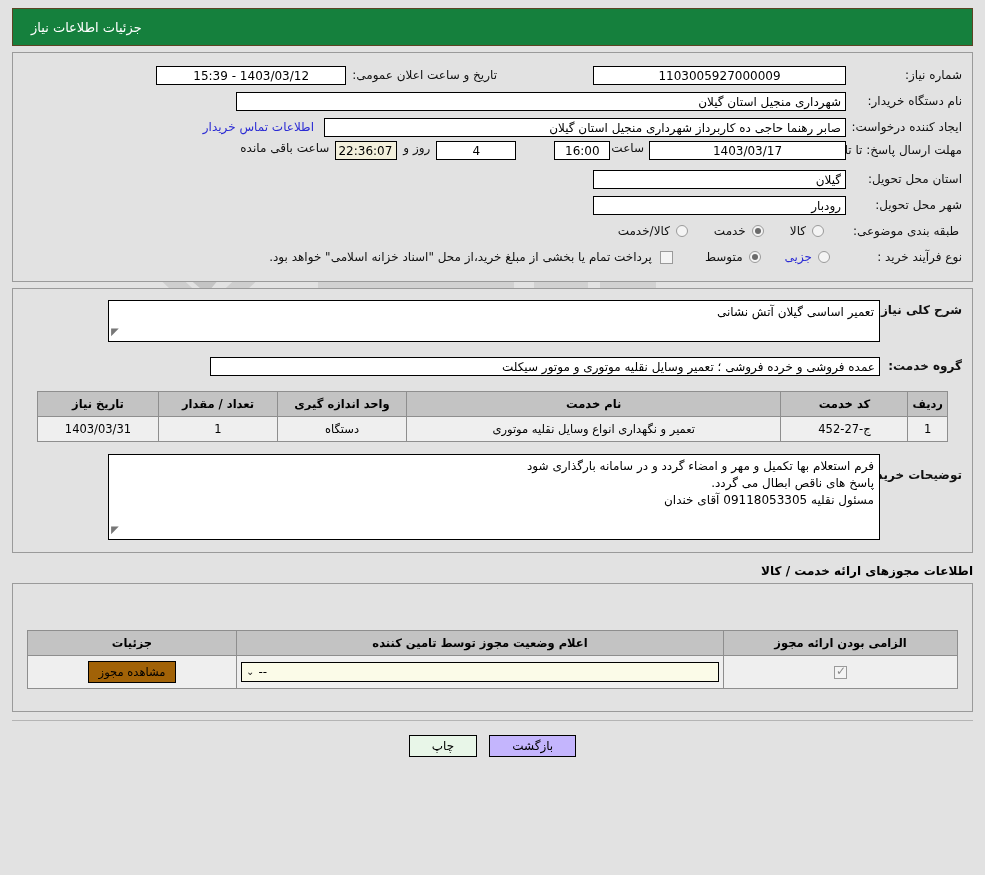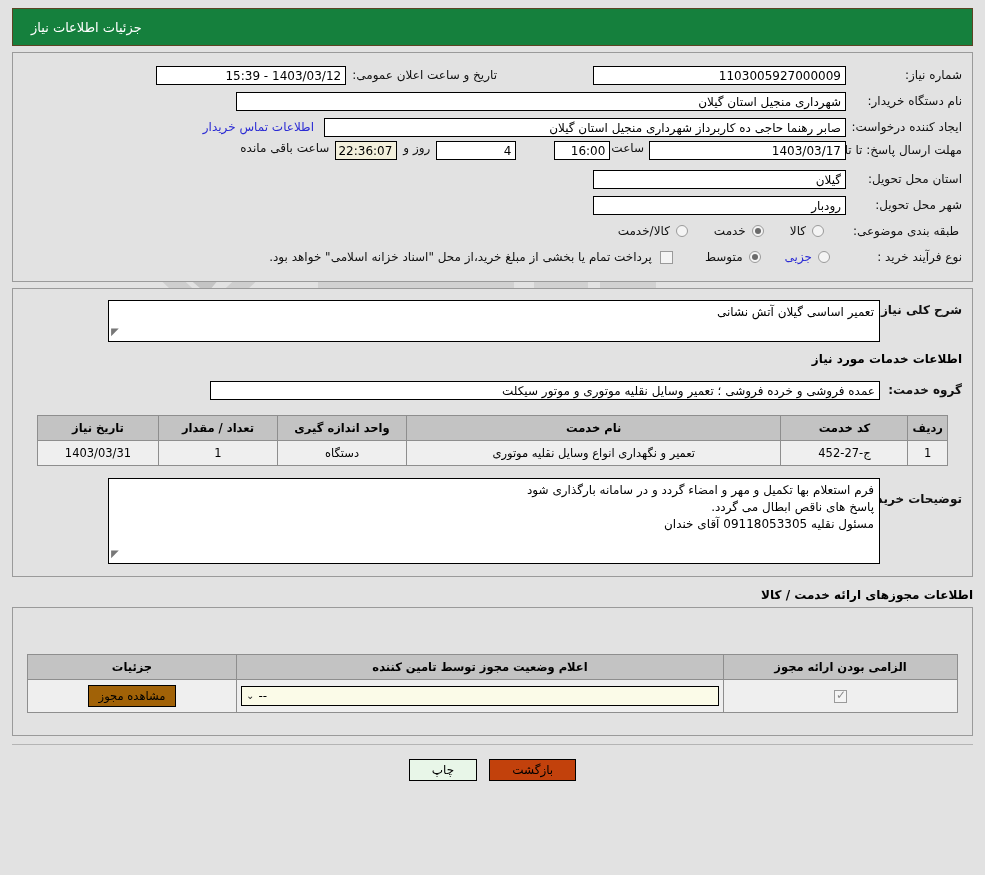--- a/index.html
+++ b/index.html
@@ -87,21 +87,21 @@
   }
 
   .row{display:flex;align-items:center;min-height:24px;margin:2px 0;}
   .lbl{font-size:12px;color:#111;white-space:nowrap;}
   .lbl.b{font-weight:bold;}
 
   .fld{
     border:1px solid #000;background:#fff;
     height:19px;line-height:19px;
     font-size:12px;padding:0 4px;box-sizing:border-box;
-    overflow:hidden;white-space:nowrap;
+    text-align:center;overflow:hidden;white-space:nowrap;
   }
   .fld.r{text-align:right;}
   .fld.yel{background:#f3f0dc;}
 
   .link{color:#2b2bd4;font-size:12px;cursor:pointer;}
 
   
   .radio{
     width:12px;height:12px;border-radius:50%;
     border:1px solid #9a9a9a;background:#f4f4f4;
@@ -162,21 +162,21 @@
   }
 
   .footer{
     display:flex;justify-content:center;gap:12px;
     margin-top:14px;
   }
   .btn{
     border:1px solid #000;font-size:12px;padding:3px 22px;cursor:pointer;
   }
   .btn.print{background:#e8f6e8;}
-  .btn.back{background:#c2410c;}
+  .btn.back{background:#c4b5fd;}
 
   .hr{height:1px;background:#b4b4b4;margin:8px 12px 0 12px;}
 </style>
 </head>
 <body>
 
 <div class="watermark">
   <div class="wm-shield"></div>
   <div class="wm-check"></div>
   <div class="wm-block"></div>
@@ -264,21 +264,20 @@
 
   <div class="panel" style="padding:9px 10px 10px 10px;">
     <div class="row" style="align-items:flex-start;">
       <span class="lbl b" style="width:78px;text-align:right;padding-top:3px;">شرح کلی نیاز:</span>
       <div class="tbox" style="width:772px;height:42px;margin-right:4px;">
         <span>تعمیر اساسی گیلان آتش نشانی</span>
         <span class="grip">◥</span>
       </div>
     </div>
 
-    <div class="sec-title" style="margin:10px 0 0 0;">اطلاعات خدمات مورد نیاز</div>
 
     <div class="row" style="margin-top:12px;">
       <span class="lbl b" style="width:78px;text-align:right;">گروه خدمت:</span>
       <div class="fld r" style="width:670px;margin-right:4px;">عمده فروشی و خرده فروشی ؛ تعمیر وسایل نقلیه موتوری و موتور سیکلت</div>
     </div>
 
     <div style="margin-top:13px;padding:0 14px;">
       <table class="grid">
         <thead>
           <tr>

